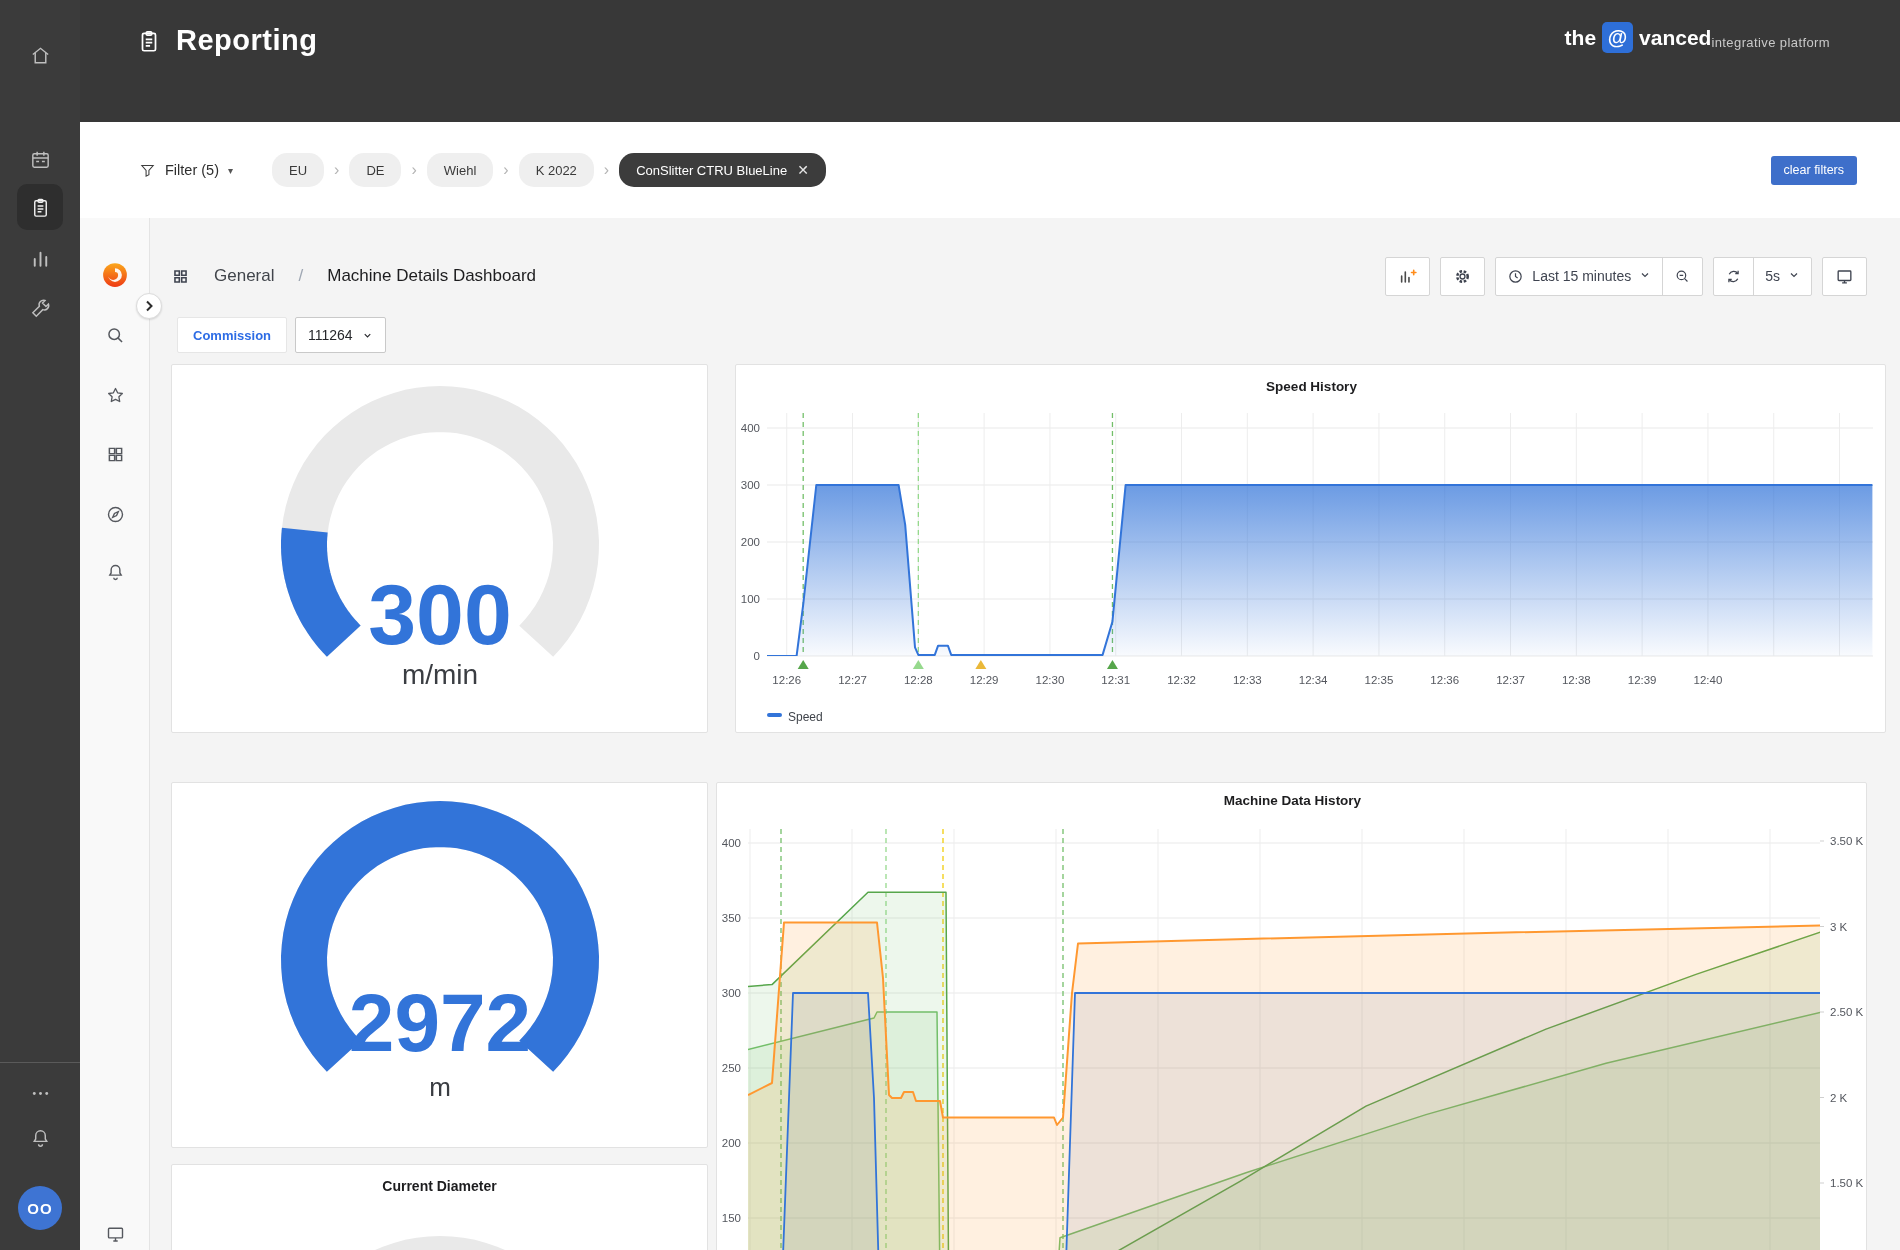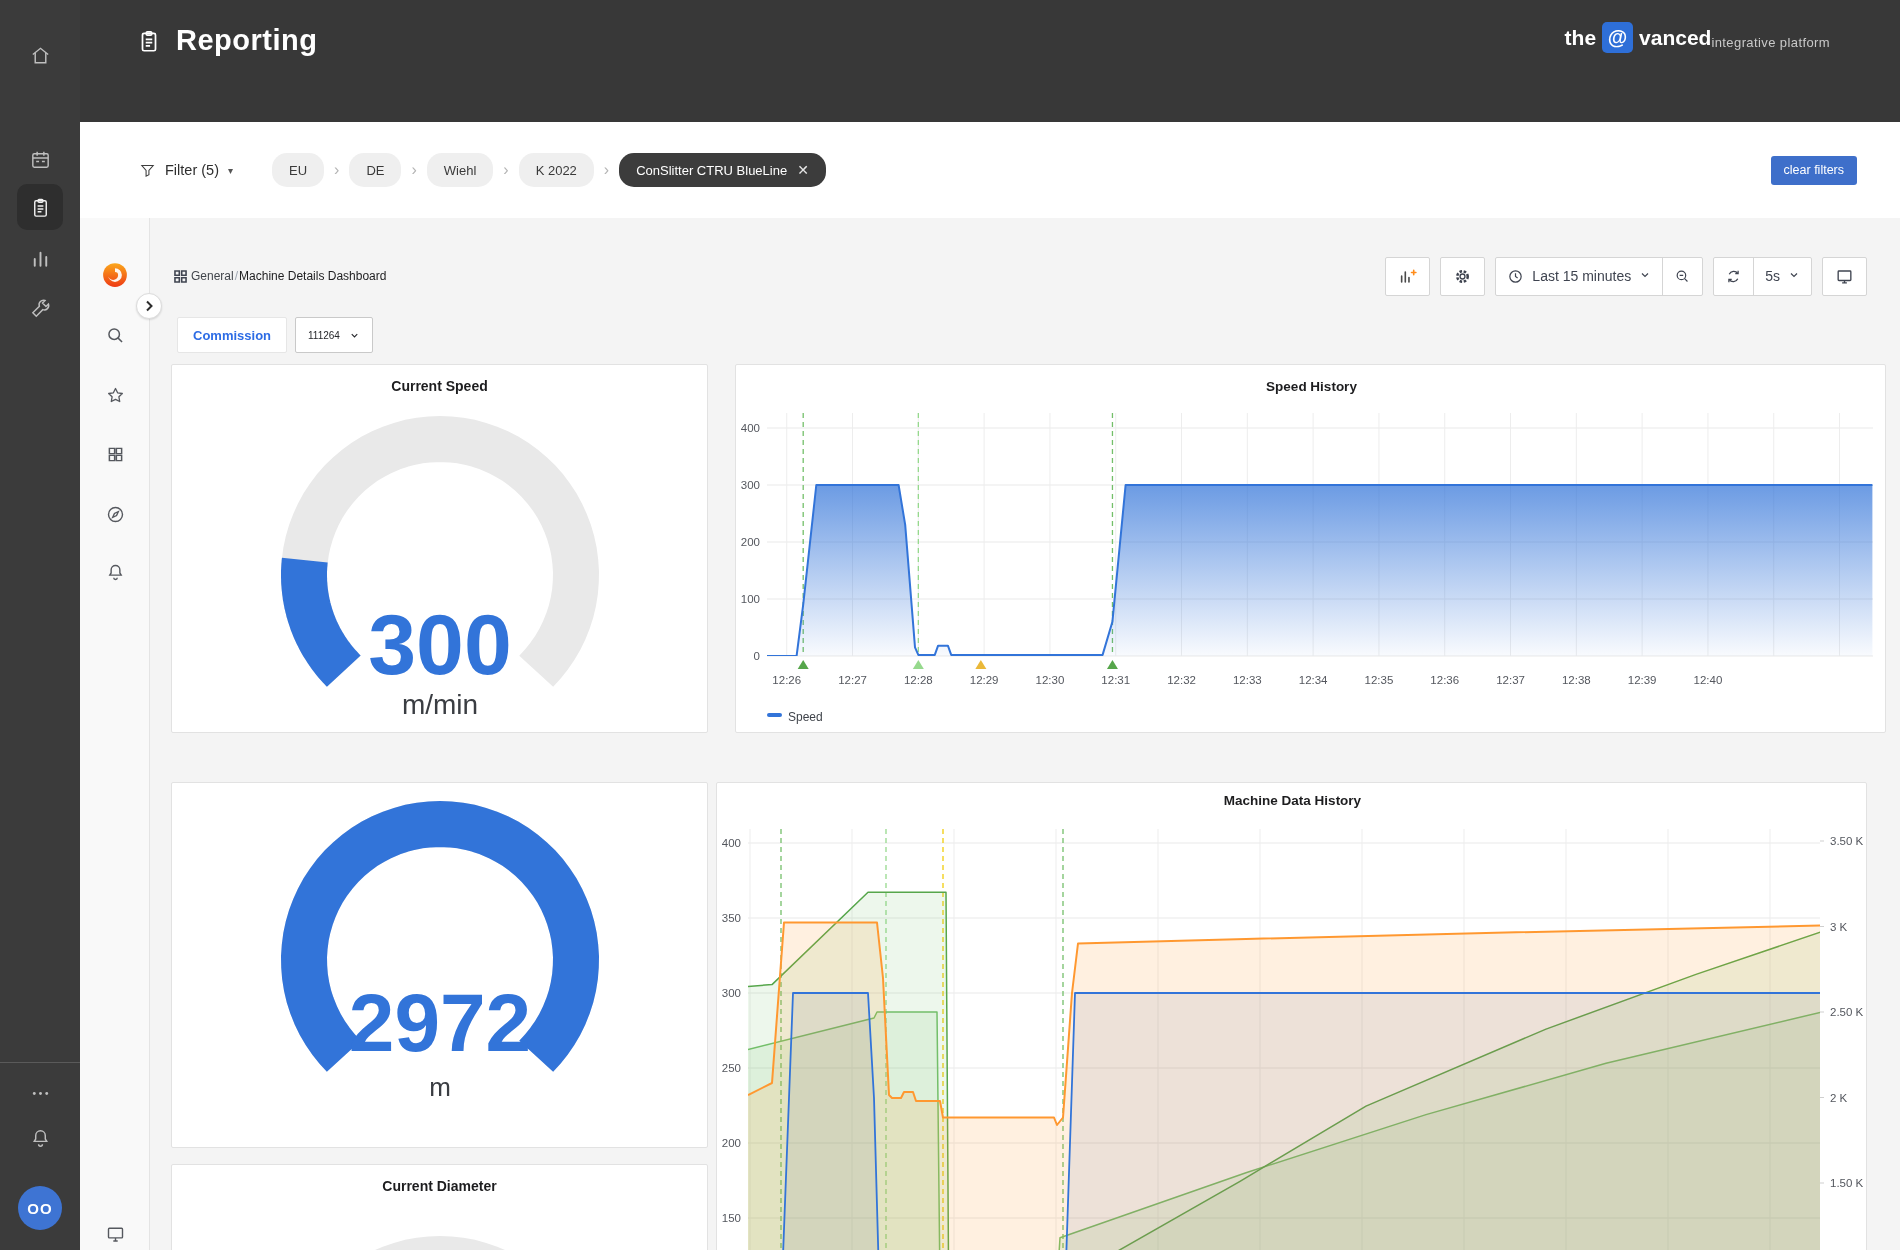--- a/index.html
+++ b/index.html
@@ -45,39 +45,39 @@
   .gf-sidebar{width:70px;background:#f9f9f9;border-right:1px solid #e4e4e4;position:relative;flex:none}
   .gf-ic{position:absolute;left:0;width:70px;display:flex;justify-content:center;color:#55585e;cursor:pointer}
   .gf-ic svg{width:21px;height:21px}
   .gf-logo svg{width:30px;height:30px}
   .expand-btn{position:absolute;left:56px;top:75px;width:26px;height:26px;border-radius:50%;background:#fff;border:1px solid #dcdcdc;box-shadow:0 1px 2px rgba(0,0,0,.12);display:flex;align-items:center;justify-content:center;color:#2c2c2c;cursor:pointer;z-index:25}
   .expand-btn svg{width:12px;height:12px}
   .gf-main{flex:1;position:relative;overflow:hidden;background:#f4f4f4}
 
   
   .gf-header{position:absolute;left:21px;right:33px;top:37px;height:42px;display:flex;align-items:center}
-  .breadcrumb{display:flex;align-items:center;gap:1px;font-size:12px;color:#2c3235;cursor:pointer}
+  .breadcrumb{display:flex;align-items:center;gap:24px;font-size:17px;color:#2c3235;cursor:pointer}
   .breadcrumb svg{width:19px;height:19px;color:#3f4450}
   .bc-folder{color:#41454b}
   .bc-sep{color:#9fa7b3}
   .bc-title{color:#1d1d1f}
   .toolbar{margin-left:auto;display:flex;gap:10px;align-items:center}
   .tbtn,.tgroup{height:39px;background:#fff;border:1px solid #d5d5d5;border-radius:2px;color:#3f4450}
   .tbtn{display:flex;align-items:center;justify-content:center;padding:0 12px;cursor:pointer}
   .tbtn svg{width:19px;height:19px}
   .tgroup{display:flex;align-items:stretch}
   .tseg{display:flex;align-items:center;gap:8px;padding:0 11px;font-size:14px;cursor:pointer}
   .tseg+.tseg{border-left:1px solid #d5d5d5}
   .tseg svg{width:17px;height:17px}
   .tseg .cdown svg{width:12px;height:12px}
 
   
   .var-row{position:absolute;left:27px;top:99px;display:flex;gap:8px;height:36px}
   .var-label{background:#fff;border:1px solid #e6e6e6;border-radius:2px;display:flex;align-items:center;padding:0 15px;color:#2d6ce5;font-weight:bold;font-size:13px;cursor:pointer}
-  .var-value{background:#fff;border:1px solid #c9c9c9;border-radius:2px;display:flex;align-items:center;gap:9px;padding:0 12px;color:#26272b;font-size:10px;cursor:pointer}
+  .var-value{background:#fff;border:1px solid #c9c9c9;border-radius:2px;display:flex;align-items:center;gap:9px;padding:0 12px;color:#26272b;font-size:14px;cursor:pointer}
   .var-value svg{width:11px;height:11px}
 
   
   .panel{position:absolute;background:#fff;border:1px solid #e2e2e2;border-radius:2px;overflow:hidden}
   .panel-title{height:30px;padding-top:13px;text-align:center;font-size:14px;font-weight:bold;color:#1d1d1f}
   #p-cs{left:21px;top:146px;width:537px;height:369px}
   #p-sh{left:585px;top:146px;width:1151px;height:369px}
   #p-cl{left:21px;top:564px;width:537px;height:366px}
   #p-md{left:566px;top:564px;width:1151px;height:640px}
   #p-cd{left:21px;top:946px;width:537px;height:240px}
@@ -302,21 +302,20 @@
       <div class="var-label">Commission</div>
       <div class="var-value">
         <span>111264</span>
         <svg viewBox="0 0 24 24" fill="none" stroke="currentColor" stroke-width="2.4">
             <path d="M6 9l6 6 6-6"></path>
           </svg>
       </div>
     </div>
 
     <div class="panel" id="p-cs">
-      <div class="panel-title">Current Speed</div>
       <svg id="svg-cs" width="537" height="339" viewBox="0 0 537 339">
           <path d="M171.8 276.2L165.0 268.8L158.8 261.0L153.1 252.8L148.1 244.1L143.7 235.1L140.0 225.8L136.9 216.3L134.6 206.5L133.0 196.6L132.2 186.7L132.0 176.7L132.7 166.7L134.0 156.7L136.1 147.0L138.9 137.3L142.4 128.0L146.5 118.9L151.3 110.1L156.8 101.7L162.9 93.7L169.5 86.2L176.7 79.2L184.3 72.8L192.4 66.9L201.0 61.7L209.9 57.1L219.1 53.1L228.5 49.9L238.2 47.3L248.0 45.5L258.0 44.4L268.0 44.0L278.0 44.4L288.0 45.5L297.8 47.3L307.5 49.9L316.9 53.1L326.1 57.1L335.0 61.7L343.6 66.9L351.7 72.8L359.3 79.2L366.5 86.2L373.1 93.7L379.2 101.7L384.7 110.1L389.5 118.9L393.6 128.0L397.1 137.3L399.9 147.0L402.0 156.7L403.3 166.7L404.0 176.7L403.8 186.7L403.0 196.6L401.4 206.5L399.1 216.3L396.0 225.8L392.3 235.1L387.9 244.1L382.9 252.8L377.2 261.0L371.0 268.8L364.2 276.2" fill="none" stroke="#e9e9e9" stroke-width="46"></path>
           <path d="M171.8 276.2L170.5 274.8L169.2 273.4L167.9 272.0L166.6 270.6L165.3 269.2L164.1 267.8L162.9 266.3L161.7 264.8L160.5 263.3L159.4 261.8L158.2 260.3L157.1 258.7L156.0 257.2L155.0 255.6L153.9 254.0L152.9 252.4L151.9 250.8L150.9 249.2L149.9 247.5L149.0 245.9L148.1 244.2L147.2 242.5L146.4 240.8L145.5 239.1L144.7 237.4L143.9 235.7L143.1 233.9L142.4 232.2L141.7 230.4L141.0 228.6L140.3 226.9L139.7 225.1L139.1 223.3L138.5 221.5L137.9 219.6L137.4 217.8L136.8 216.0L136.4 214.1L135.9 212.3L135.5 210.4L135.0 208.6L134.7 206.7L134.3 204.9L134.0 203.0L133.6 201.1L133.4 199.2L133.1 197.3L132.9 195.5L132.7 193.6L132.5 191.7L132.4 189.8L132.2 187.9L132.1 186.0L132.1 184.1L132.0 182.2L132.0 180.3L132.0 178.4L132.0 176.5L132.1 174.6L132.2 172.7L132.3 170.8L132.5 168.9L132.6 167.0L132.8 165.1" fill="none" stroke="#3274d9" stroke-width="46"></path>
           <text x="268" y="279" text-anchor="middle" font-size="86" font-weight="bold" fill="#3274d9">300</text>
           <text x="268" y="319" text-anchor="middle" font-size="28" fill="#3a3d42">m/min</text>
         </svg>
     </div>
     <div class="panel" id="p-sh">
       <svg id="svg-sh" width="1151" height="369" viewBox="0 0 1151 369">
           <defs>

